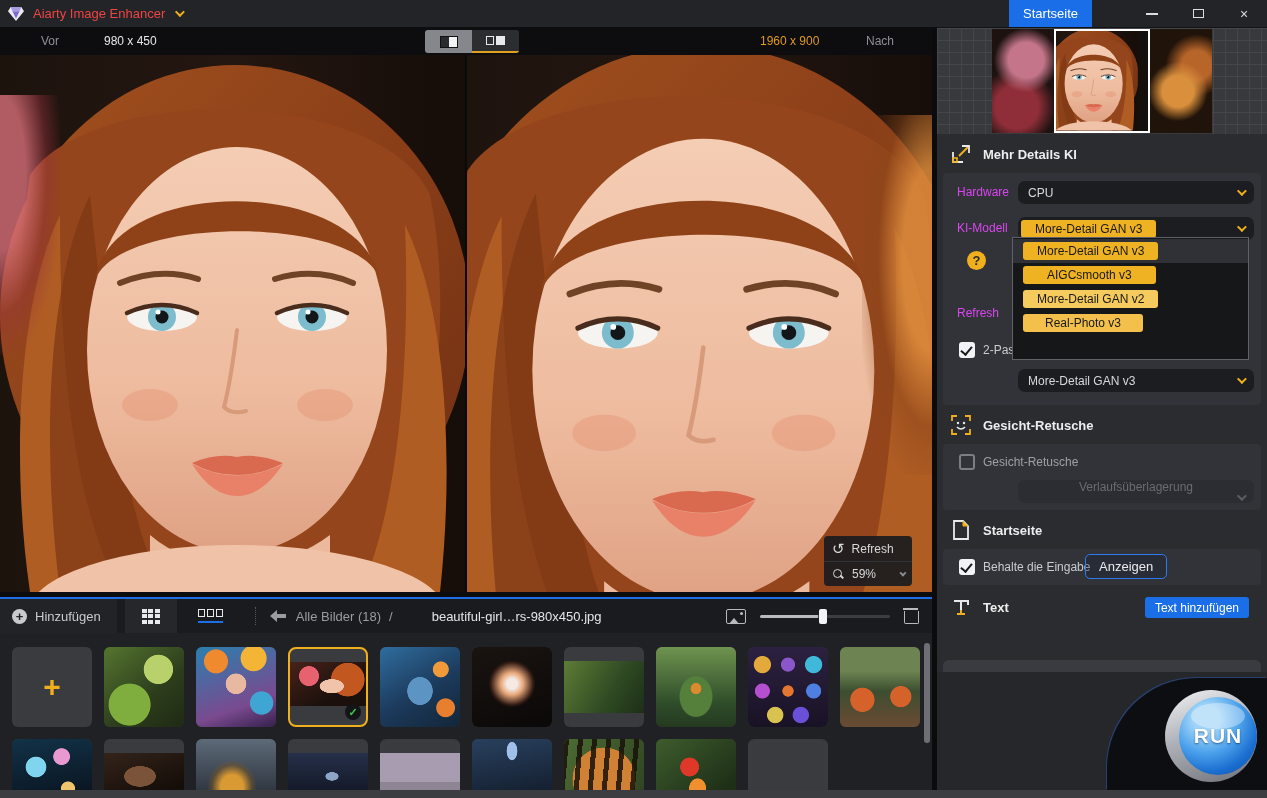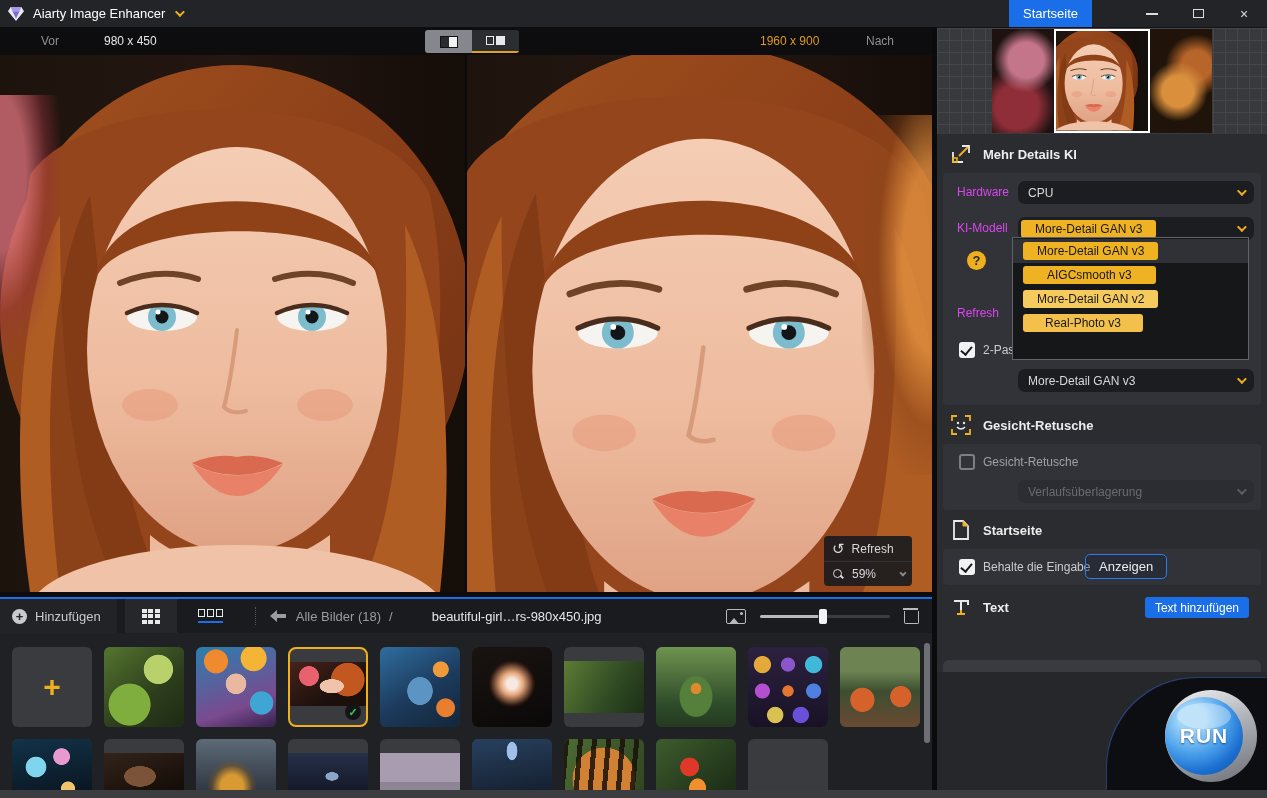--- a/index.html
+++ b/index.html
@@ -2,21 +2,21 @@
 <html><head>
 <meta charset="utf-8">
 <style>
   * { margin:0; padding:0; box-sizing:border-box; font-family:"Liberation Sans", sans-serif; }
   html,body { width:1267px; height:798px; overflow:hidden; background:#131316; }
   .app { position:relative; width:1267px; height:798px; background:#131316; }
 
   
   .titlebar { position:absolute; left:0; top:0; width:1267px; height:27px; background:#232428; display:flex; align-items:center; }
   .logo { width:18px; height:16px; margin:0 8px 0 7px; }
-  .app-title { color:#ffffff; font-size:13px; }
+  .app-title { color:#ef4444; font-size:13px; }
   .title-chev { margin-left:10px; }
   .chev { display:inline-block; width:7px; height:7px; border-right:2px solid #f0b01e; border-bottom:2px solid #f0b01e; transform:rotate(45deg) translateY(-2px); }
   .chev.small { width:5px; height:5px; }
   .chev.gray { border-color:#8a8c90; }
   .chev.dim { border-color:#5c5e64; }
   .home-btn { position:absolute; right:175px; top:0; height:27px; padding:0 14px; background:#1a6fe8; color:#fff; font-size:13px; display:flex; align-items:center; cursor:pointer; }
   .win-btns { position:absolute; right:0; top:0; height:27px; display:flex; }
   .win-btn { width:46px; height:27px; display:flex; align-items:center; justify-content:center; color:#e6e7e9; }
   .win-min-glyph { width:12px; height:2px; background:#dcdde0; }
   .win-max-glyph { width:11px; height:9px; border:1.5px solid #dcdde0; }
@@ -153,41 +153,41 @@
   .checkbox.empty { background:transparent; border:2px solid #7c7e83; }
   .checkbox.empty::after { display:none; }
   .cbrow { position:absolute; display:flex; align-items:center; gap:8px; }
   .cbrow .cblabel { color:#c9cbce; font-size:12px; }
 
   .dropdown-list { position:absolute; left:75px; top:209px; width:237px; height:123px; background:#161719; border:1px solid #606268; z-index:30; padding-top:1px; }
   .dd-option { height:24px; display:flex; align-items:center; padding-left:10px; cursor:pointer; }
   .dd-option.hover { background:#303136; }
 
   .face-dd { top:36px; }
-  .pselect.disabled { background:#2c2d32; }
+  .pselect.disabled { background:#2c2d32;flex-direction:column; }
   .pselect.disabled .val { color:#696b71; }
 
   .show-btn { position:absolute; left:142px; top:5px; height:25px; padding:0 13px; border:1px solid #2d7bf0; border-radius:5px; background:rgba(20,30,50,.3); color:#e9eaee; font-size:13px; display:flex; align-items:center; cursor:pointer; }
   .text-header { display:flex; align-items:center; padding:12px 18px 10px 14px; }
   .addtext-btn { margin-left:auto; height:21px; background:#1a6fe8; color:#fff; font-size:12px; border-radius:3px; padding:0 10px; display:flex; align-items:center; cursor:pointer; }
 
   .export-card { margin:32px 6px 0 6px; height:50px; background:#3a3b40; border-radius:6px; display:flex; align-items:center; padding:0 14px 0 12px; cursor:pointer; }
   .export-texts { margin-left:12px; }
   .export-title { color:#eceded; font-size:13px; }
   .export-sub { margin-top:3px; font-size:12px; }
   .export-size { color:#c3c5c8; }
   .export-fmt { color:#e0a21e; margin-left:6px; }
   .dbl-chev { margin-left:auto; display:flex; flex-direction:column; gap:0px; }
   .dbl-chev i { display:block; width:8px; height:8px; border-left:2px solid #f0b01e; border-top:2px solid #f0b01e; transform:rotate(45deg); }
   .dbl-chev i + i { margin-top:-4px; }
 
   .run-zone { position:absolute; left:0; bottom:8px; width:330px; height:118px; background:#26272a; }
   .run-blob { position:absolute; right:0; bottom:0; width:160px; height:112px; background:#0d0e12; border-top-left-radius:90px; box-shadow:-1px -1px 0 rgba(45,95,200,.45); }
   .run-btn { position:absolute; right:10px; bottom:8px; width:92px; height:92px; border-radius:50%;
-    background:linear-gradient(160deg,#f2f3f5 0%, #aeb2b8 45%, #6d7177 100%); display:flex; align-items:center; justify-content:flex-start; cursor:pointer; }
+    background:linear-gradient(160deg,#f2f3f5 0%, #aeb2b8 45%, #6d7177 100%); display:flex; align-items:center; justify-content:flex-end; cursor:pointer; }
   .run-inner { width:78px; height:78px; border-radius:50%;
     background:radial-gradient(circle at 35% 28%, #9fd4f8 0 18%, #4da2ec 45%, #1b6fd0 70%, #0d4a9e 100%);
     display:flex; align-items:center; justify-content:center; position:relative; overflow:hidden; }
   .run-inner::before { content:""; position:absolute; left:12px; top:6px; width:54px; height:26px; border-radius:50%; background:rgba(255,255,255,.35); }
   .run-text { position:relative; color:#fff; font-size:21px; font-weight:bold; letter-spacing:1px; text-shadow:0 1px 2px rgba(0,40,90,.6); }
 
   .icon18 { width:20px; height:20px; flex:none; }
 </style>
 </head>
 <body>

